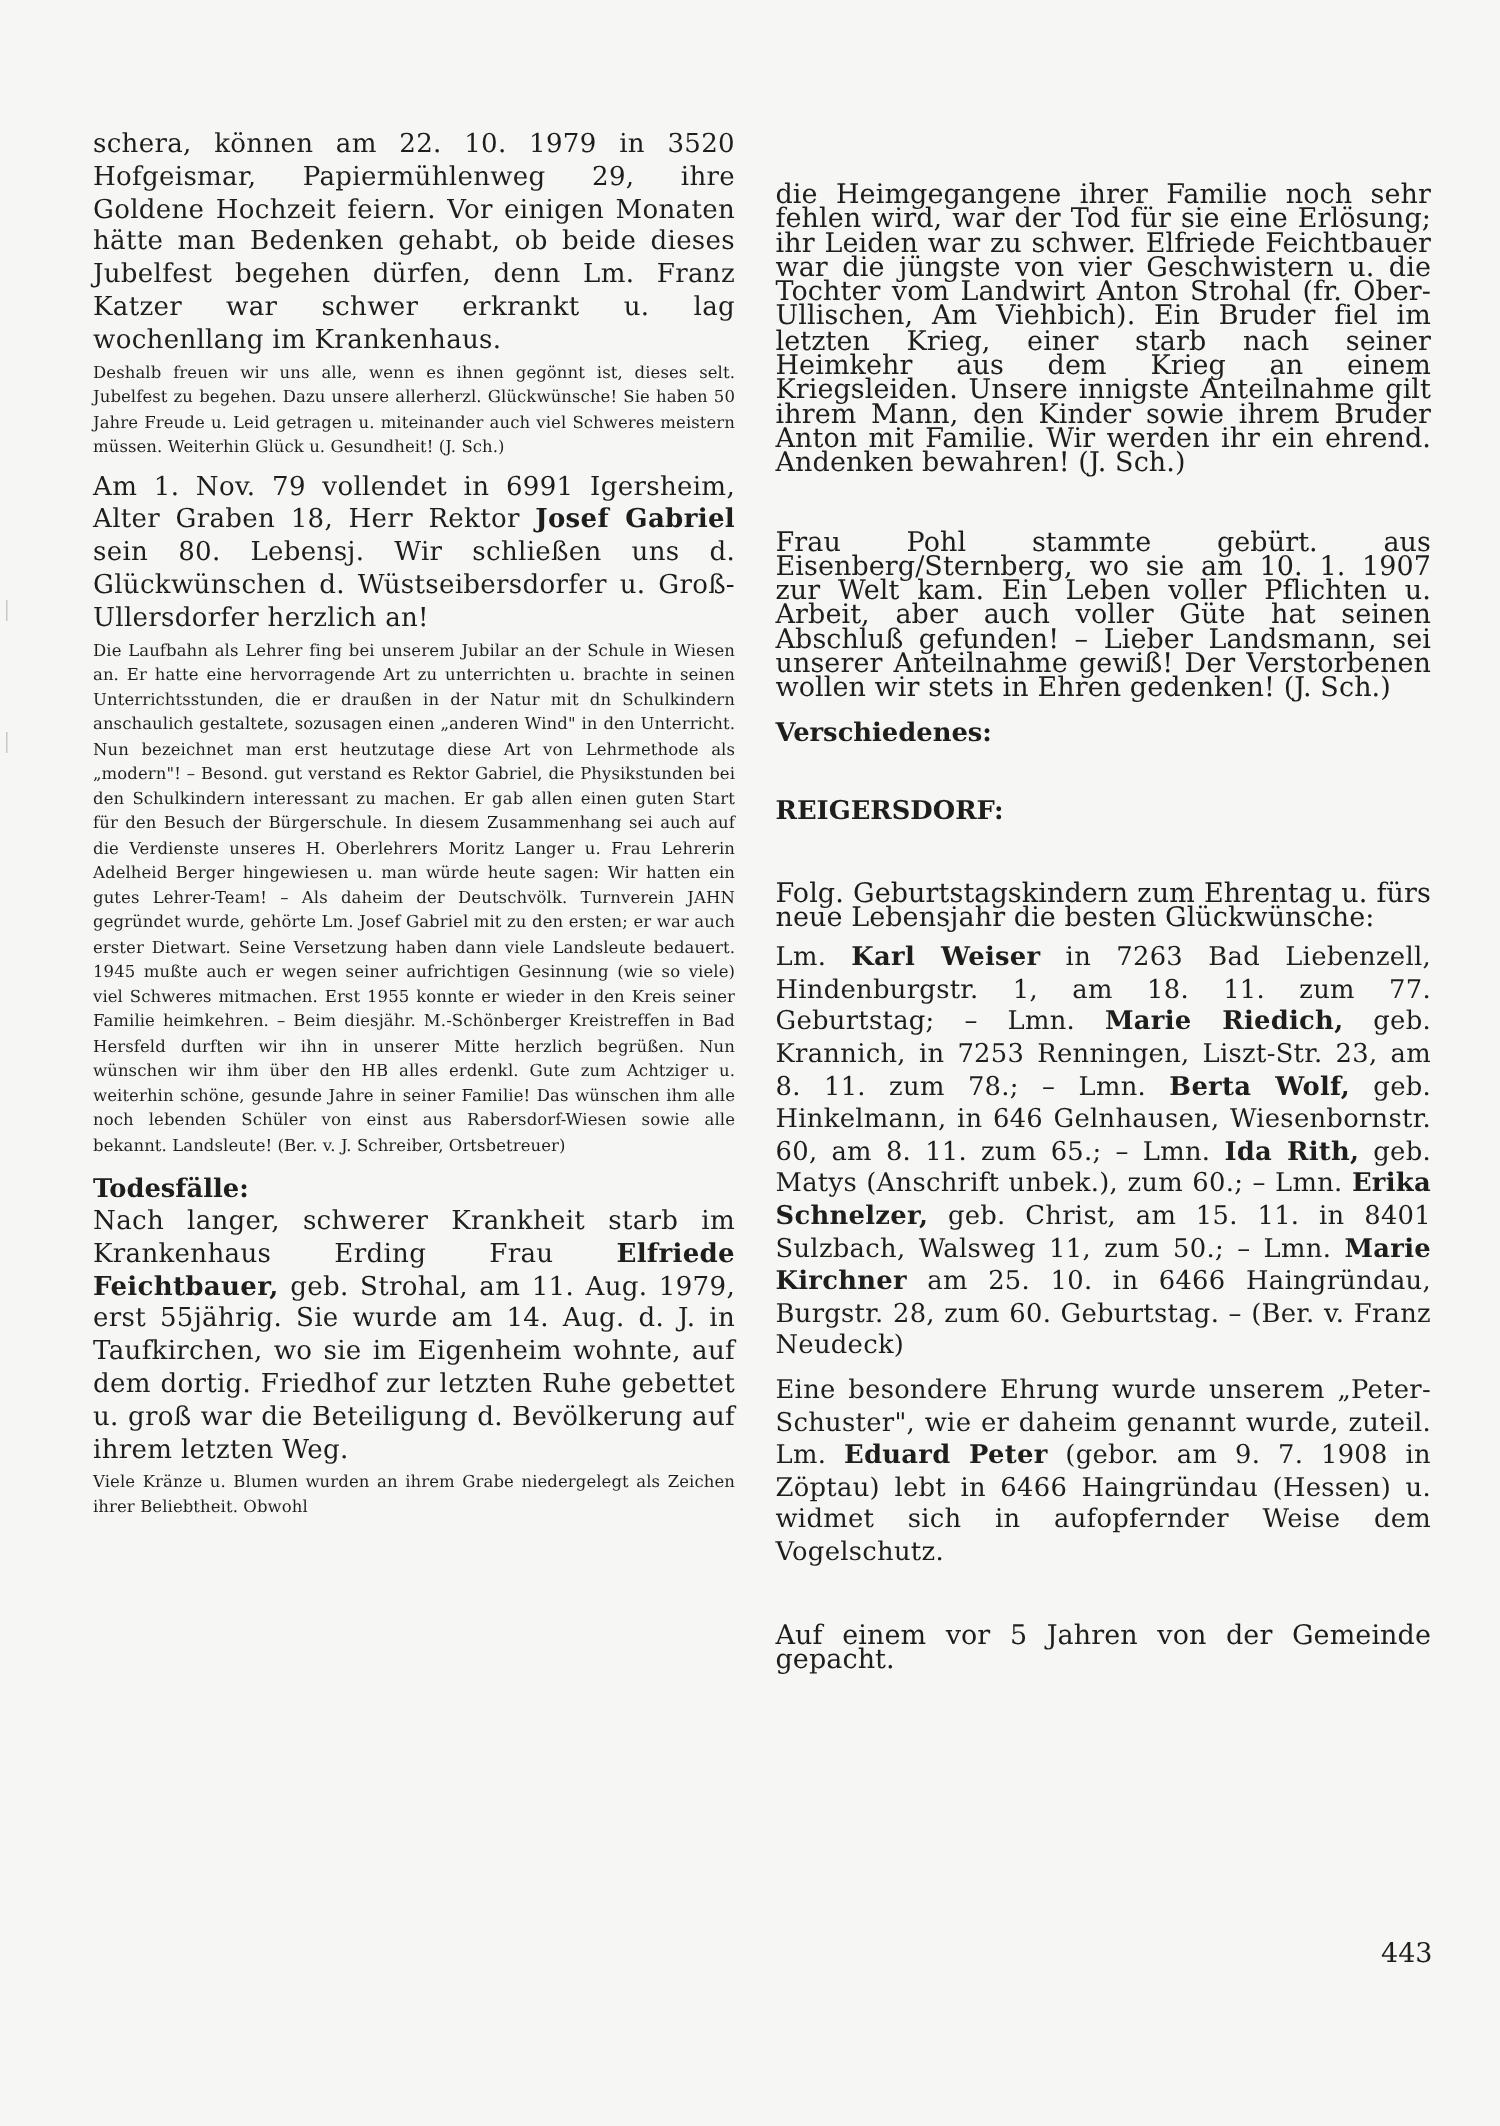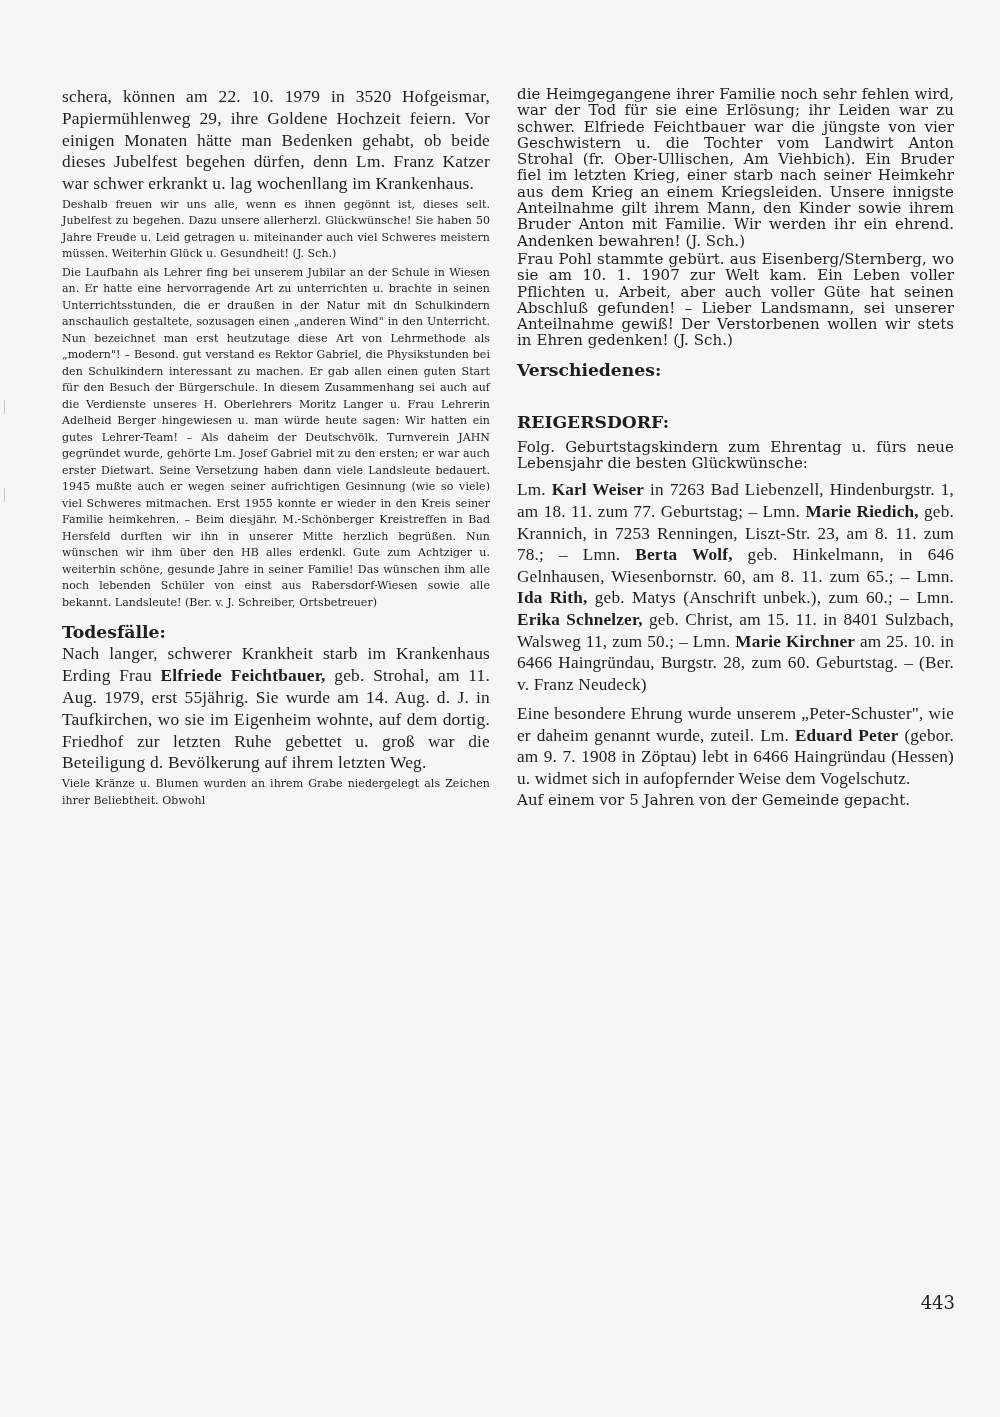--- a/index.html
+++ b/index.html
@@ -15,29 +15,28 @@
     position: absolute;
     top: 86px;
   }
   .col-left { left: 62px; width: 428px; }
   .col-right { left: 517px; width: 437px; }
   p { margin: 0; text-align: justify; text-align-last: left; }
   .big {
     font-size: 17.4px;
     line-height: 21.8px;
     letter-spacing: 0.2px;
-    font-family: Liberation Serif, serif;
   }
   .small {
     font-size: 11px;
     line-height: 16.5px;
     letter-spacing: 0.05px;
   }
   .col-right .big { font-size: 17.2px; line-height: 21.6px; }
-  .col-right .small { font-size: 15px; line-height: 16.3px; }
+  .col-right .small { font-size: 18px; line-height: 16.3px; margin-top: 36px; }
   b { font-weight: bold; }
   .heading {
     font-weight: bold;
     font-size: 17.2px;
     line-height: 22px;
     margin-top: 10px;
   }
   .heading-lg {
     font-weight: bold;
     font-size: 17.2px;
@@ -66,20 +65,21 @@
 </head>
 <body>
 
 <span class="margin-mark" style="top:400px"></span>
 <span class="margin-mark" style="top:488px"></span>
 
 <div class="col col-left">
   <p class="big">schera, können am 22. 10. 1979 in 3520 Hofgeismar, Papiermühlenweg 29, ihre Goldene Hochzeit feiern. Vor einigen Monaten hätte man Bedenken gehabt, ob beide dieses Jubelfest begehen dürfen, denn Lm. Franz Katzer war schwer erkrankt u. lag wochenllang im Krankenhaus.</p>
   <p class="small gap-sm">Deshalb freuen wir uns alle, wenn es ihnen gegönnt ist, dieses selt. Jubelfest zu begehen. Dazu unsere allerherzl. Glückwünsche! Sie haben 50 Jahre Freude u. Leid getragen u. miteinander auch viel Schweres meistern müssen. Weiterhin Glück u. Gesundheit! (J. Sch.)</p>
 
+  <p class="big gap"><span>Am 1. Nov. 79 vollendet in 6991 Igersheim, Alter Graben 18, Herr Rektor </span><b>Josef Gabriel</b><span> sein 80. Lebensj. Wir schließen uns d. Glückwünschen d. Wüstseibersdorfer u. Groß-Ullersdorfer herzlich an!</span></p>
   <p class="small gap-sm">Die Laufbahn als Lehrer fing bei unserem Jubilar an der Schule in Wiesen an. Er hatte eine hervorragende Art zu unterrichten u. brachte in seinen Unterrichtsstunden, die er draußen in der Natur mit dn Schulkindern anschaulich gestaltete, sozusagen einen „anderen Wind" in den Unterricht. Nun bezeichnet man erst heutzutage diese Art von Lehrmethode als „modern"! – Besond. gut verstand es Rektor Gabriel, die Physikstunden bei den Schulkindern interessant zu machen. Er gab allen einen guten Start für den Besuch der Bürgerschule. In diesem Zusammenhang sei auch auf die Verdienste unseres H. Oberlehrers Moritz Langer u. Frau Lehrerin Adelheid Berger hingewiesen u. man würde heute sagen: Wir hatten ein gutes Lehrer-Team! – Als daheim der Deutschvölk. Turnverein JAHN gegründet wurde, gehörte Lm. Josef Gabriel mit zu den ersten; er war auch erster Dietwart. Seine Versetzung haben dann viele Landsleute bedauert. 1945 mußte auch er wegen seiner aufrichtigen Gesinnung (wie so viele) viel Schweres mitmachen. Erst 1955 konnte er wieder in den Kreis seiner Familie heimkehren. – Beim diesjähr. M.-Schönberger Kreistreffen in Bad Hersfeld durften wir ihn in unserer Mitte herzlich begrüßen. Nun wünschen wir ihm über den HB alles erdenkl. Gute zum Achtziger u. weiterhin schöne, gesunde Jahre in seiner Familie! Das wünschen ihm alle noch lebenden Schüler von einst aus Rabersdorf-Wiesen sowie alle bekannt. Landsleute! (Ber. v. J. Schreiber, Ortsbetreuer)</p>
 
   <div class="heading">Todesfälle:</div>
   <p class="big"><span>Nach langer, schwerer Krankheit starb im Krankenhaus Erding Frau </span><b>Elfriede Feichtbauer,</b><span> geb. Strohal, am 11. Aug. 1979, erst 55jährig. Sie wurde am 14. Aug. d. J. in Taufkirchen, wo sie im Eigenheim wohnte, auf dem dortig. Friedhof zur letzten Ruhe gebettet u. groß war die Beteiligung d. Bevölkerung auf ihrem letzten Weg.</span></p>
   <p class="small gap-sm">Viele Kränze u. Blumen wurden an ihrem Grabe niedergelegt als Zeichen ihrer Beliebtheit. Obwohl</p>
 </div>
 
 <div class="col col-right">
   <p class="small">die Heimgegangene ihrer Familie noch sehr fehlen wird, war der Tod für sie eine Erlösung; ihr Leiden war zu schwer. Elfriede Feichtbauer war die jüngste von vier Geschwistern u. die Tochter vom Landwirt Anton Strohal (fr. Ober-Ullischen, Am Viehbich). Ein Bruder fiel im letzten Krieg, einer starb nach seiner Heimkehr aus dem Krieg an einem Kriegsleiden. Unsere innigste Anteilnahme gilt ihrem Mann, den Kinder sowie ihrem Bruder Anton mit Familie. Wir werden ihr ein ehrend. Andenken bewahren! (J. Sch.)</p>
 

